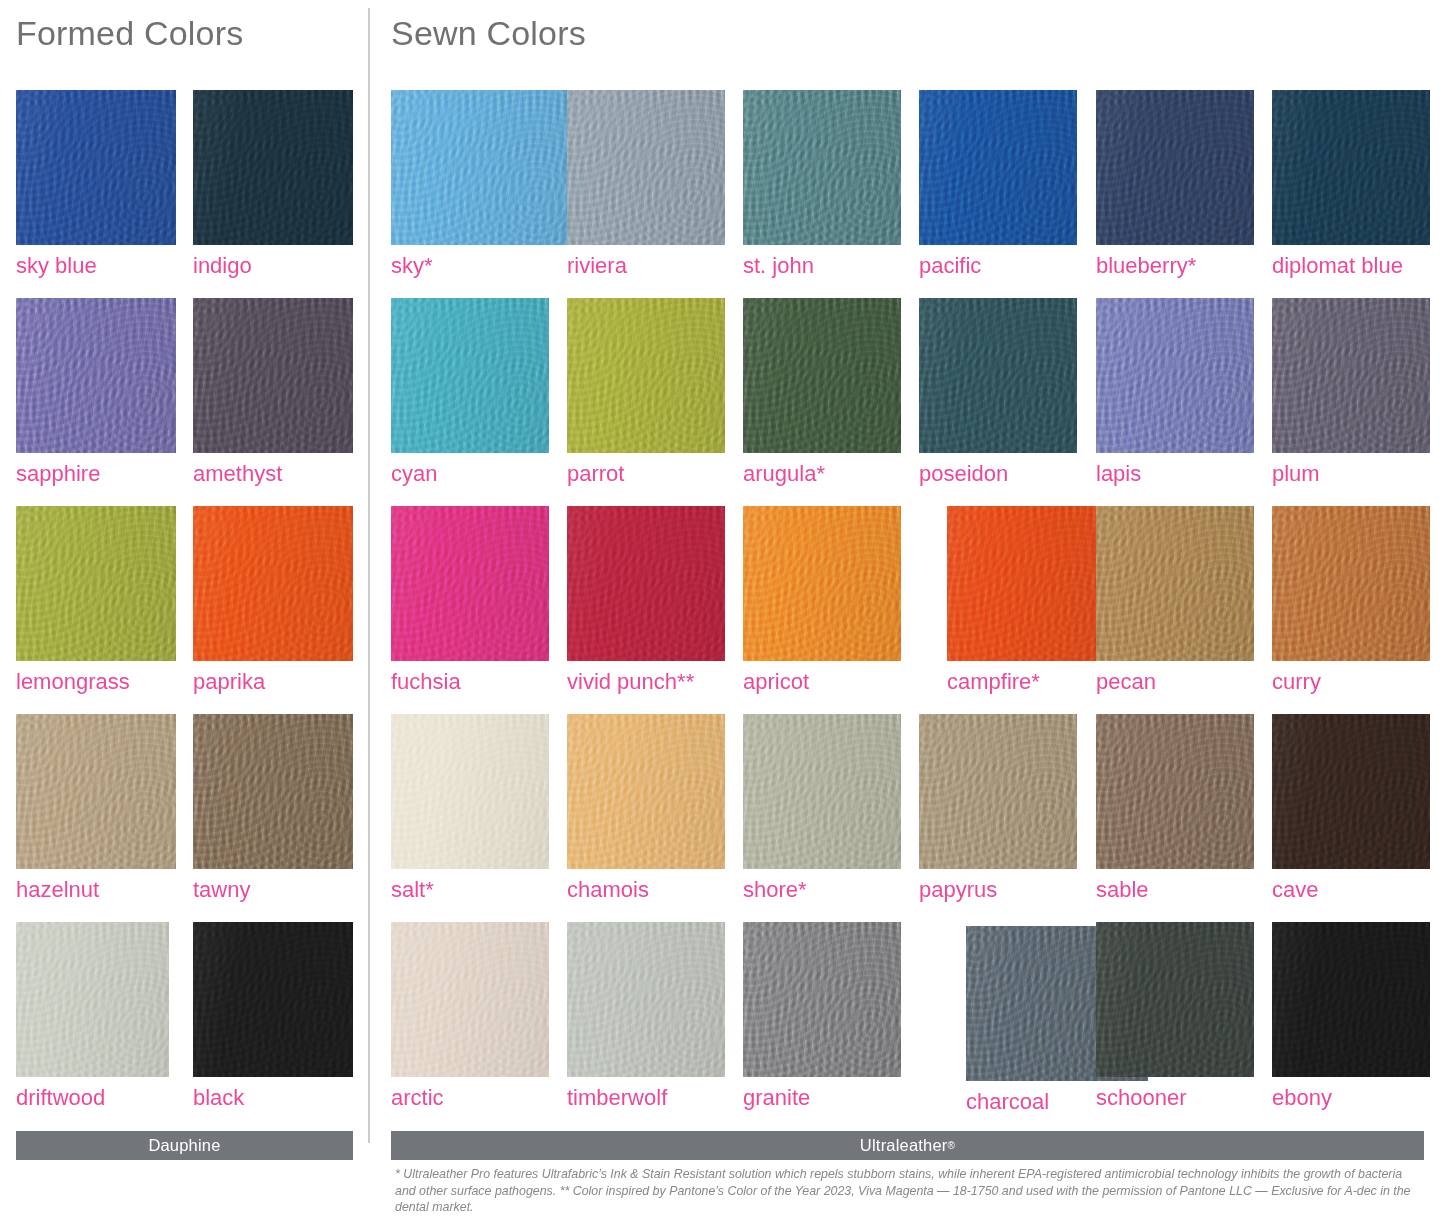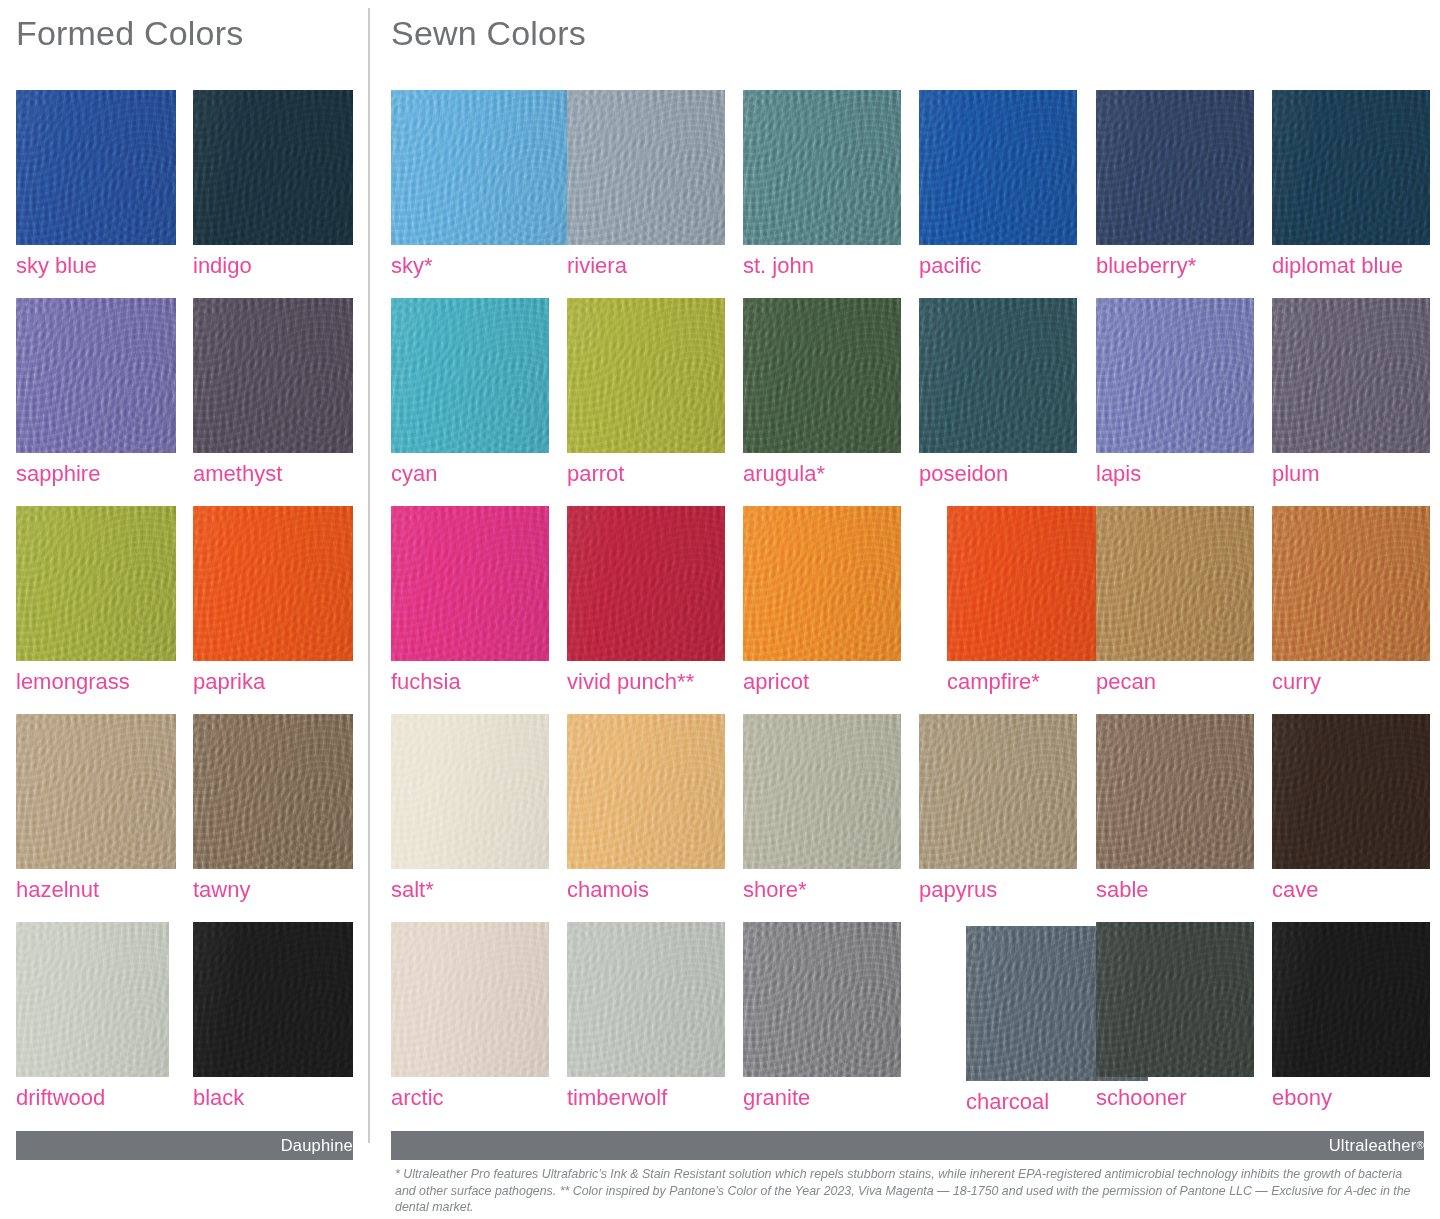--- a/index.html
+++ b/index.html
@@ -109,21 +109,21 @@
 
   
   .brand-bar {
     position: absolute;
     height: 29px;
     background: #72767a;
     color: #ffffff;
     font-size: 16.5px;
     display: flex;
     align-items: center;
-    justify-content: flex-end;
+    justify-content: center;
     letter-spacing: 0.2px;
   }
   #bar-dauphine { left: 16px;  top: 1131px; width: 337px; }
   #bar-ultra    { left: 391px; top: 1131px; width: 1033px; }
   #bar-ultra sup { font-size: 10px; vertical-align: super; }
 
   
   .footnote {
     position: absolute;
     left: 395px;

